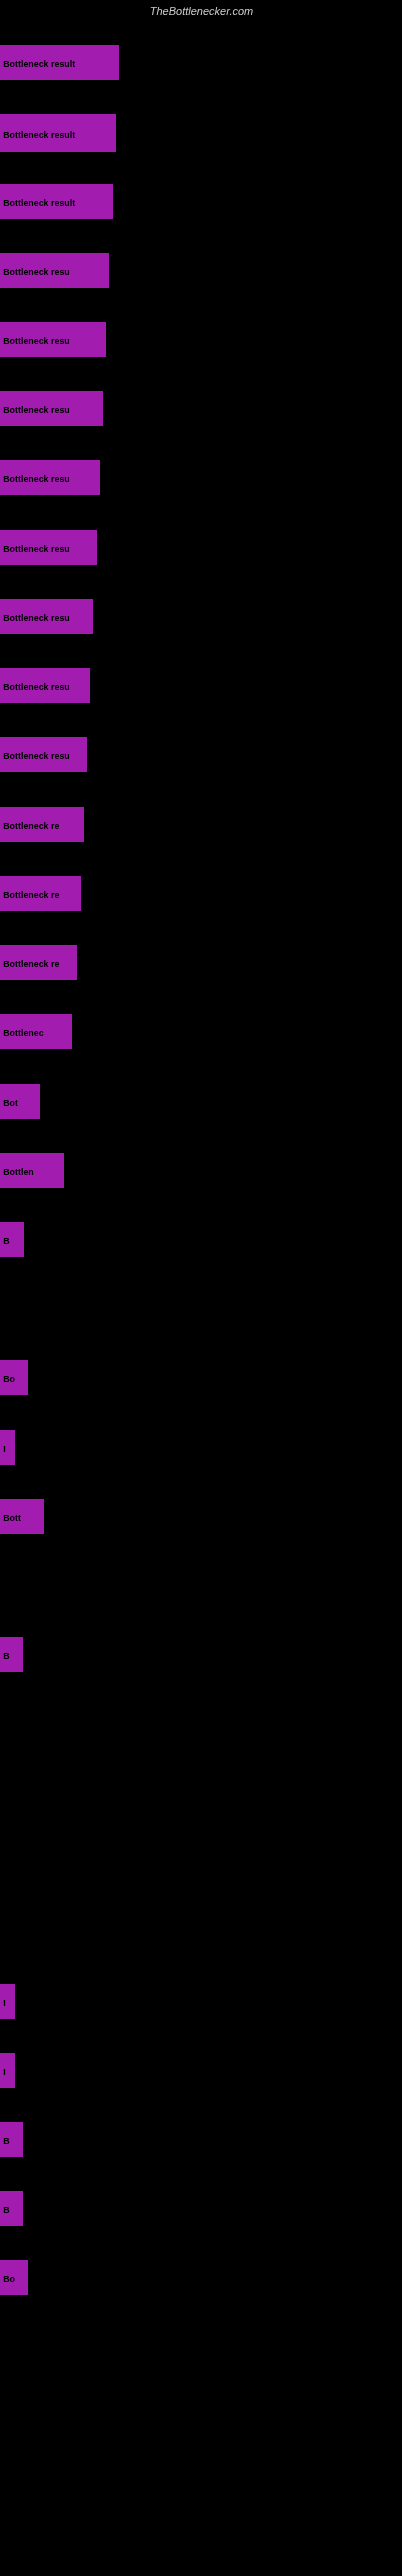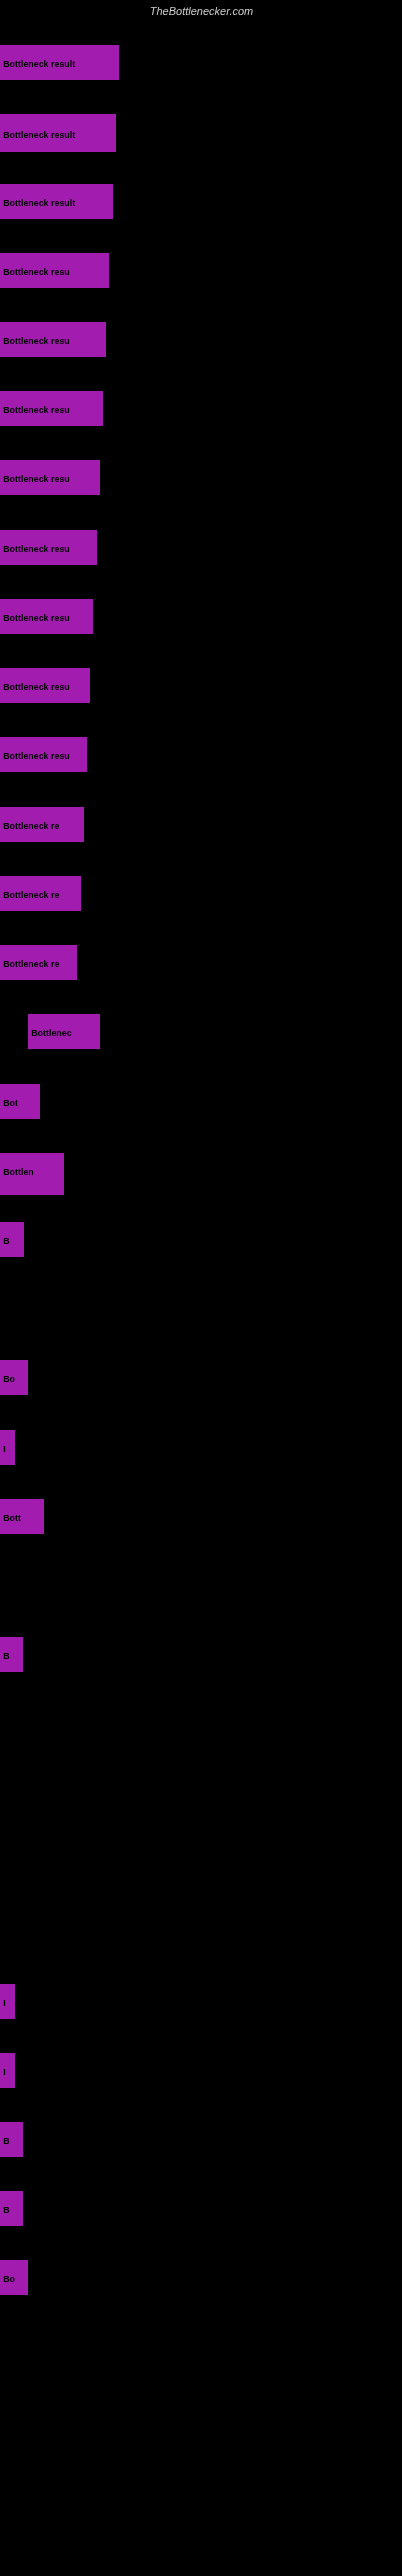--- a/index.html
+++ b/index.html
@@ -45,23 +45,23 @@
 <div class="bottleneck-item" style="top: 322px; width: 106px; height: 35px; line-height: 35px;">Bottleneck resu</div>
 <div class="bottleneck-item" style="top: 391px; width: 103px; height: 35px; line-height: 35px;">Bottleneck resu</div>
 <div class="bottleneck-item" style="top: 460px; width: 100px; height: 35px; line-height: 35px;">Bottleneck resu</div>
 <div class="bottleneck-item" style="top: 530px; width: 97px; height: 35px; line-height: 35px;">Bottleneck resu</div>
 <div class="bottleneck-item" style="top: 599px; width: 93px; height: 35px; line-height: 35px;">Bottleneck resu</div>
 <div class="bottleneck-item" style="top: 668px; width: 90px; height: 35px; line-height: 35px;">Bottleneck resu</div>
 <div class="bottleneck-item" style="top: 737px; width: 87px; height: 35px; line-height: 35px;">Bottleneck resu</div>
 <div class="bottleneck-item" style="top: 807px; width: 84px; height: 35px; line-height: 35px;">Bottleneck re</div>
 <div class="bottleneck-item" style="top: 876px; width: 81px; height: 35px; line-height: 35px;">Bottleneck re</div>
 <div class="bottleneck-item" style="top: 945px; width: 77px; height: 35px; line-height: 35px;">Bottleneck re</div>
-<div class="bottleneck-item" style="top: 1014px; width: 72px; height: 35px; line-height: 35px; margin-left: 28px;">Bottlenec</div>
+<div class="bottleneck-item" style="top: 1014px; width: 72px; height: 35px; line-height: 35px;">Bottlenec</div>
 <div class="bottleneck-item" style="top: 1084px; width: 40px; height: 35px; line-height: 35px;">Bot</div>
-<div class="bottleneck-item" style="top: 1153px; width: 64px; height: 42px; line-height: 35px;">Bottlen</div>
+<div class="bottleneck-item" style="top: 1153px; width: 64px; height: 35px; line-height: 35px;">Bottlen</div>
 <div class="bottleneck-item" style="top: 1222px; width: 24px; height: 35px; line-height: 35px;">B</div>
 <div class="bottleneck-item" style="top: 1360px; width: 28px; height: 35px; line-height: 35px;">Bo</div>
 <div class="bottleneck-item" style="top: 1430px; width: 14.5px; height: 35px; line-height: 35px;">I</div>
 <div class="bottleneck-item" style="top: 1499px; width: 44px; height: 35px; line-height: 35px;">Bott</div>
 <div class="bottleneck-item" style="top: 1637px; width: 22.5px; height: 35px; line-height: 35px;">B</div>
 <div class="bottleneck-item" style="top: 1984px; width: 14.5px; height: 35px; line-height: 35px;">I</div>
 <div class="bottleneck-item" style="top: 2053px; width: 14.5px; height: 35px; line-height: 35px;">I</div>
 <div class="bottleneck-item" style="top: 2122px; width: 22.5px; height: 35px; line-height: 35px;">B</div>
 <div class="bottleneck-item" style="top: 2191px; width: 22.5px; height: 35px; line-height: 35px;">B</div>
 <div class="bottleneck-item" style="top: 2260px; width: 28px; height: 35px; line-height: 35px;">Bo</div>

